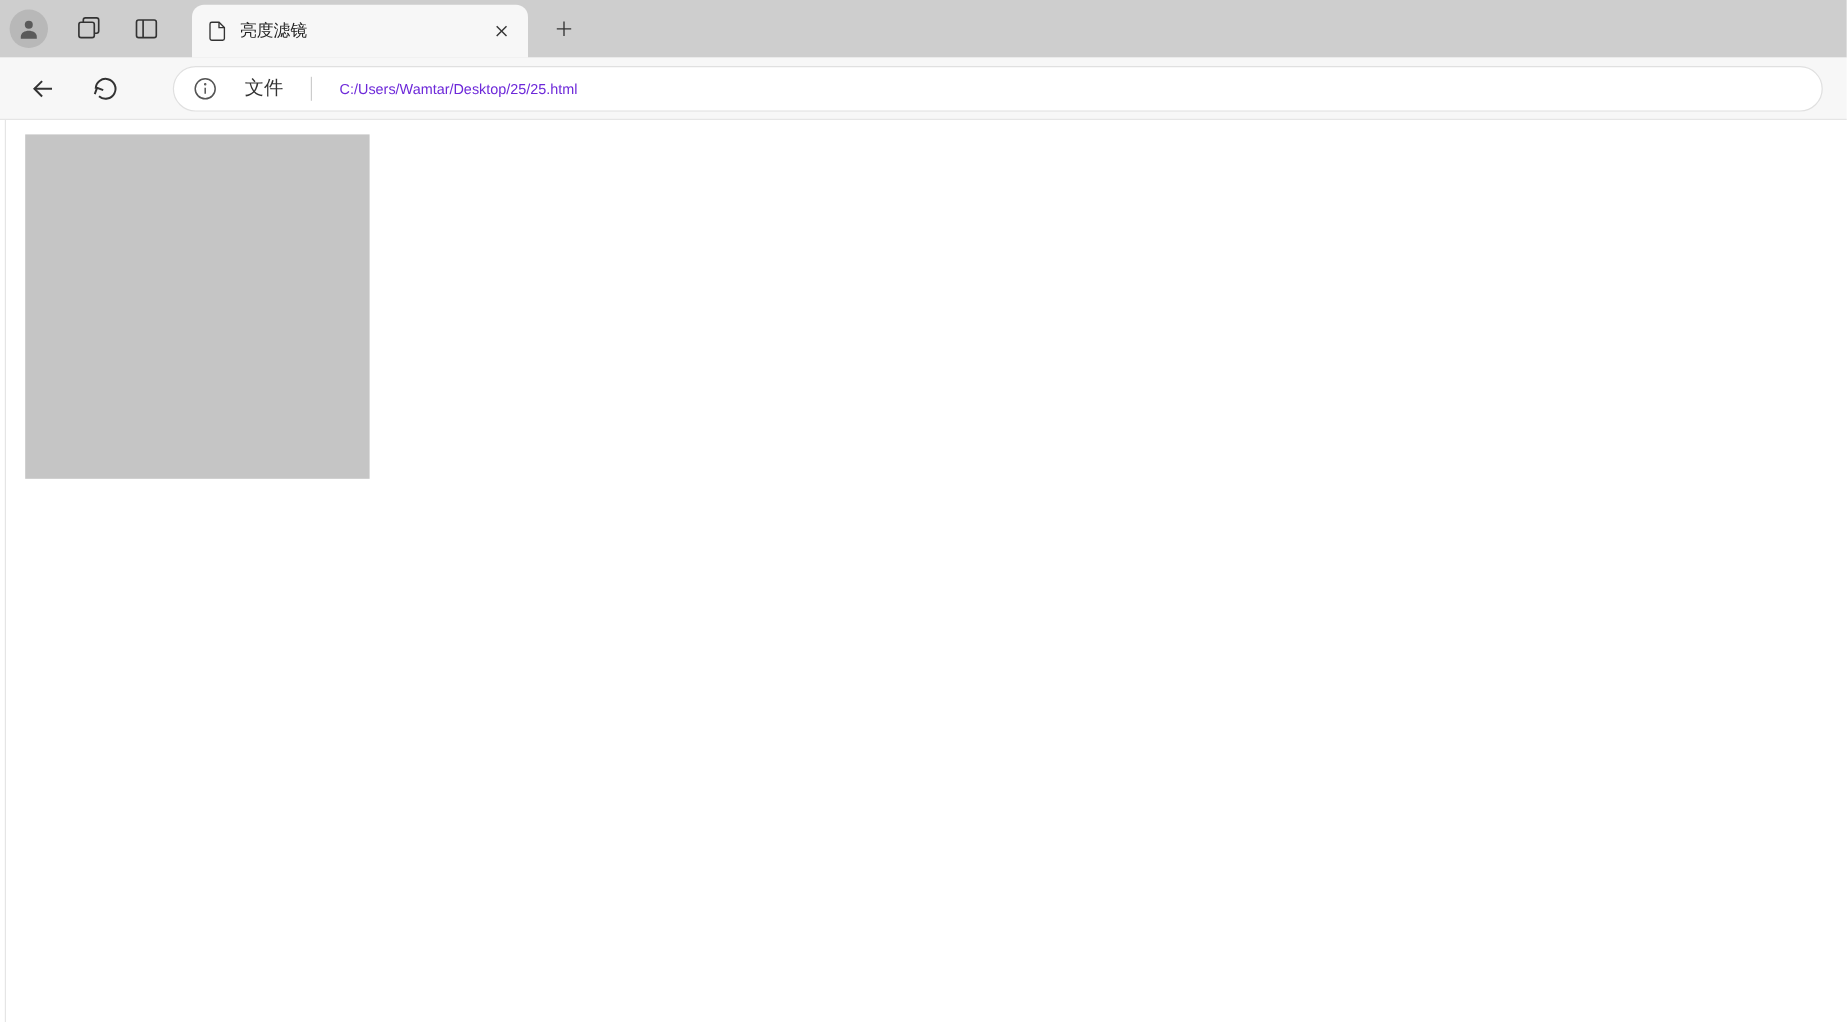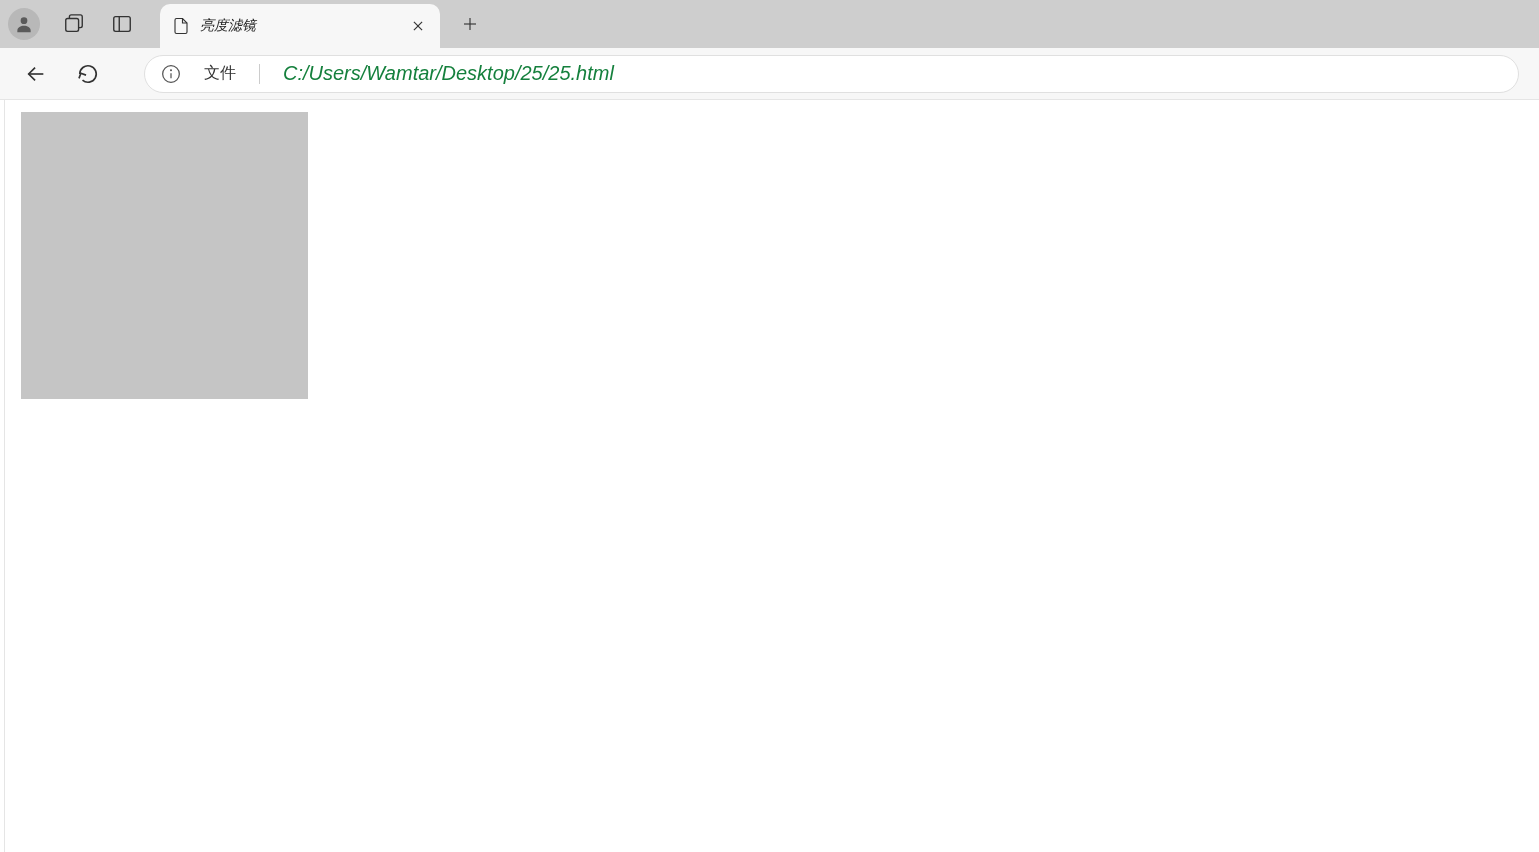--- a/index.html
+++ b/index.html
@@ -96,21 +96,20 @@
       stroke-width: 1.5;
     }
     
     .tab-title {
       flex: 1;
       font-size: 14px;
       color: #222;
       white-space: nowrap;
       overflow: hidden;
       text-overflow: ellipsis;
-      font-style: italic;
     }
     
     .tab-close {
       width: 20px;
       height: 20px;
       display: flex;
       align-items: center;
       justify-content: center;
       cursor: pointer;
       border-radius: 3px;
@@ -204,26 +203,25 @@
     }
     
     .address-divider {
       width: 1px;
       height: 20px;
       background: #ccc;
     }
     
     .address-url {
       flex: 1;
-      font-size: 20px;
-      color: #15803d;
+      font-size: 12px;
+      color: #6d28d9;
       border: none;
       outline: none;
       background: transparent;
-      font-style: italic;
     }
     
     
     .content {
       background: #ffffff;
       height: calc(100% - 100px);
       padding: 12px 16px;
       border-left: 1px solid #e5e5e5;
       margin-left: 4px;
     }

